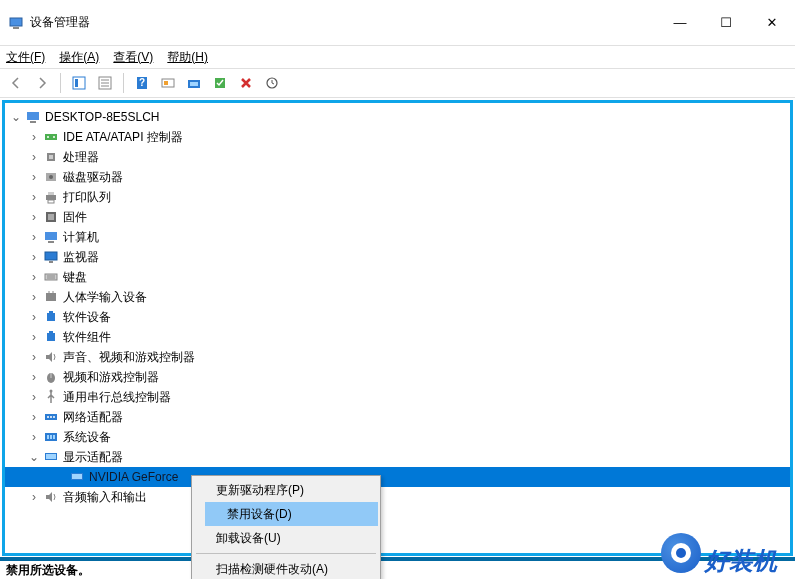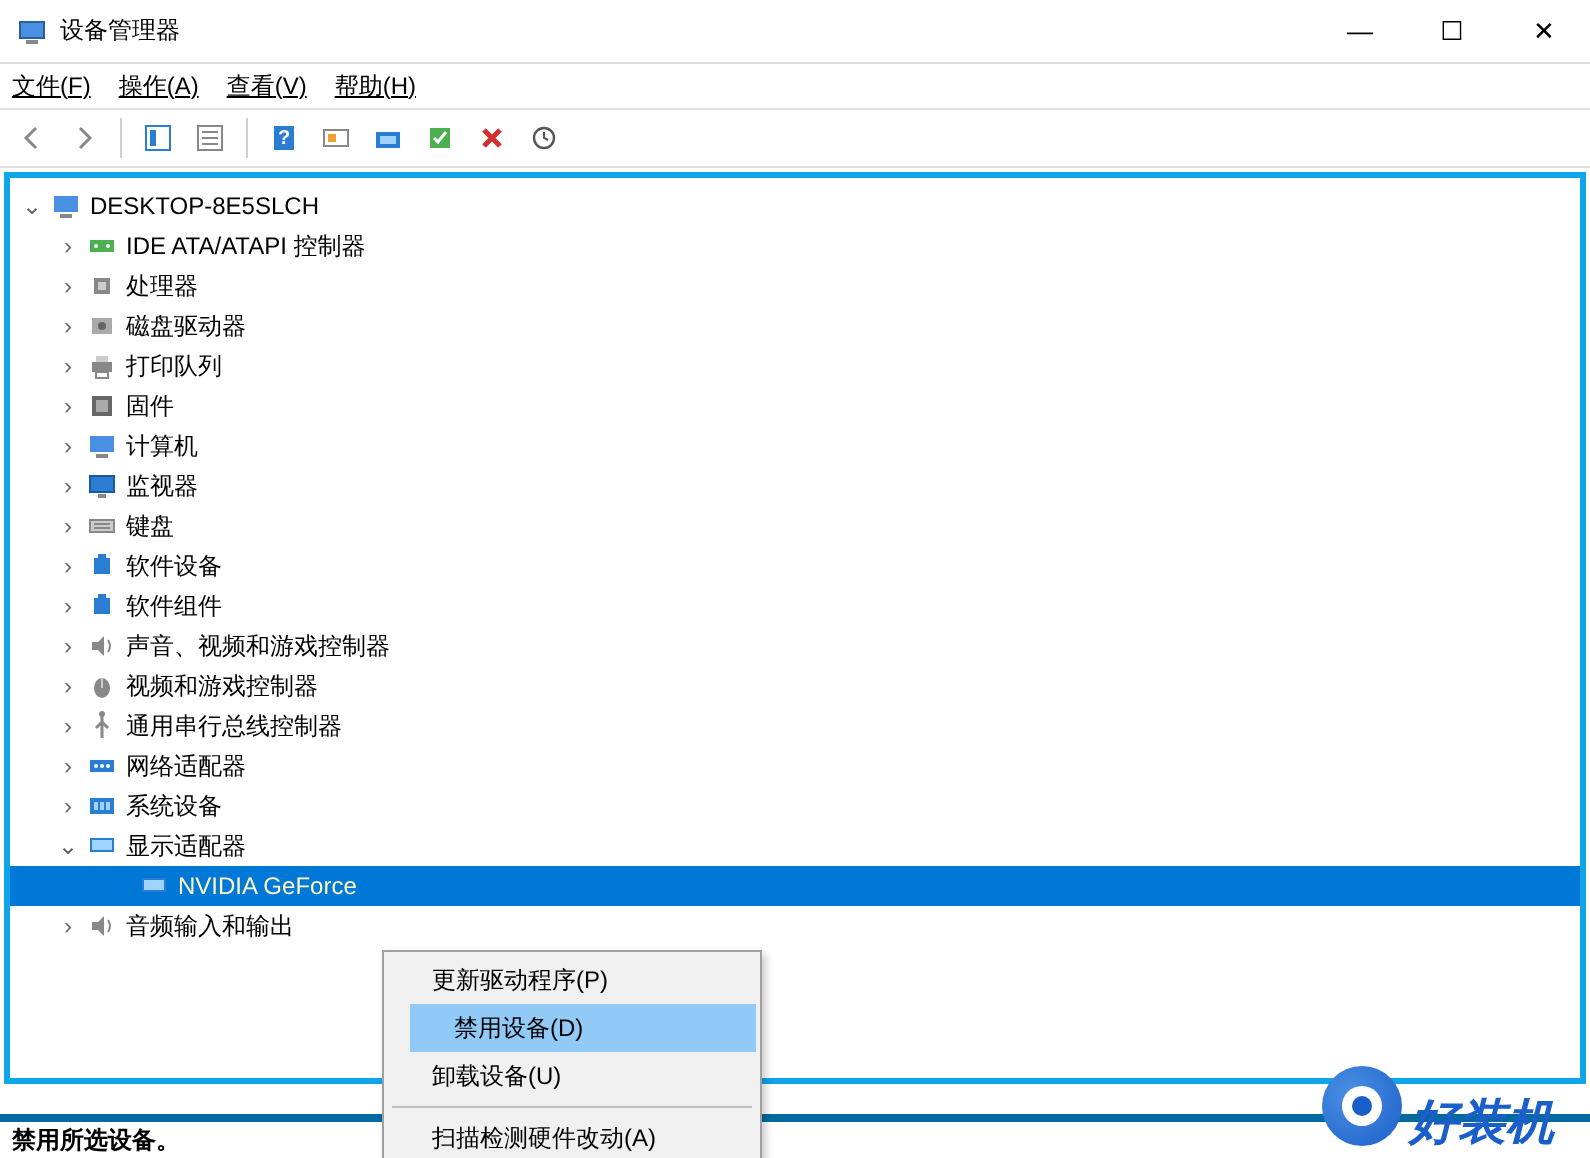--- a/index.html
+++ b/index.html
@@ -1,35 +1,35 @@
 <!DOCTYPE html>
 <html><head>
 <meta charset="utf-8">
 <style>
 * { box-sizing: border-box; margin: 0; padding: 0; font-family: "Microsoft YaHei", "Segoe UI", sans-serif; }
 body { width: 795px; height: 579px; background: #fff; position: relative; overflow: hidden; }
 
-.titlebar { height: 32px; display: flex; align-items: center; padding: 0 0 0 8px; border-bottom: 1px solid #e0e0e0; }
+.titlebar { height: 46px; display: flex; align-items: center; padding: 0 0 0 8px; border-bottom: 1px solid #e0e0e0; }
 .titlebar .app-icon { width: 16px; height: 16px; margin-right: 6px; }
 .titlebar .title { font-size: 12px; flex: 1; }
 .titlebar .winbtns { display: flex; }
 .titlebar .winbtn { width: 46px; height: 30px; display: flex; align-items: center; justify-content: center; font-size: 13px; }
 
 .menubar { height: 22px; display: flex; align-items: center; padding: 0 6px; gap: 14px; font-size: 12px; text-decoration: underline; }
 .menubar span { cursor: default; }
 
 .toolbar { height: 30px; display: flex; align-items: center; padding: 0 4px; border-top: 1px solid #e0e0e0; border-bottom: 1px solid #e0e0e0; gap: 2px; }
 .toolbar .tbtn { width: 24px; height: 24px; display: flex; align-items: center; justify-content: center; border: 1px solid transparent; }
 .toolbar .tsep { width: 1px; height: 20px; background: #d0d0d0; margin: 0 4px; }
 .toolbar .tbtn svg { width: 16px; height: 16px; }
 
 .tree-container { border: 3px solid #0ea5e9; margin: 2px; height: 456px; overflow: hidden; background: #fff; }
 .tree { padding: 4px 0; font-size: 12px; }
 .tree-item { display: flex; align-items: center; height: 20px; padding-right: 8px; white-space: nowrap; }
-.tree-item.selected { background: #0078d7; color: #fef9c3; }
+.tree-item.selected { background: #0078d7; color: #0f172a; }
 .tree-item .expander { width: 14px; height: 14px; display: flex; align-items: center; justify-content: center; font-size: 10px; color: #666; margin-right: 2px; }
 .tree-item .expander.open::before { content: "⌄"; font-size: 12px; line-height: 1; }
 .tree-item .expander.closed::before { content: "›"; font-size: 12px; line-height: 1; }
 .tree-item .ticon { width: 16px; height: 16px; margin-right: 4px; display: flex; align-items: center; justify-content: center; }
 .tree-item .label { }
 
 .indent0 { padding-left: 4px; }
 .indent1 { padding-left: 22px; }
 .indent2 { padding-left: 48px; }
 
@@ -230,20 +230,30 @@
               <line x1="4" y1="7" x2="12" y2="7" stroke="#888"></line>
               <line x1="4" y1="9" x2="12" y2="9" stroke="#888"></line>
             </svg>
           </span>
           <span class="label">键盘</span>
         </div>
         <div class="tree-item indent1">
           <span class="expander closed"></span>
           <span class="ticon">
             <svg viewBox="0 0 16 16">
+              <rect x="3" y="4" width="10" height="8" fill="#888"></rect>
+              <path d="M6 2 L6 4 M10 2 L10 4" stroke="#888"></path>
+            </svg>
+          </span>
+          <span class="label">人体学输入设备</span>
+        </div>
+        <div class="tree-item indent1">
+          <span class="expander closed"></span>
+          <span class="ticon">
+            <svg viewBox="0 0 16 16">
               <rect x="4" y="4" width="8" height="8" fill="#2b7cd3"></rect>
               <rect x="6" y="2" width="4" height="2" fill="#2b7cd3"></rect>
             </svg>
           </span>
           <span class="label">软件设备</span>
         </div>
         <div class="tree-item indent1">
           <span class="expander closed"></span>
           <span class="ticon">
             <svg viewBox="0 0 16 16">

